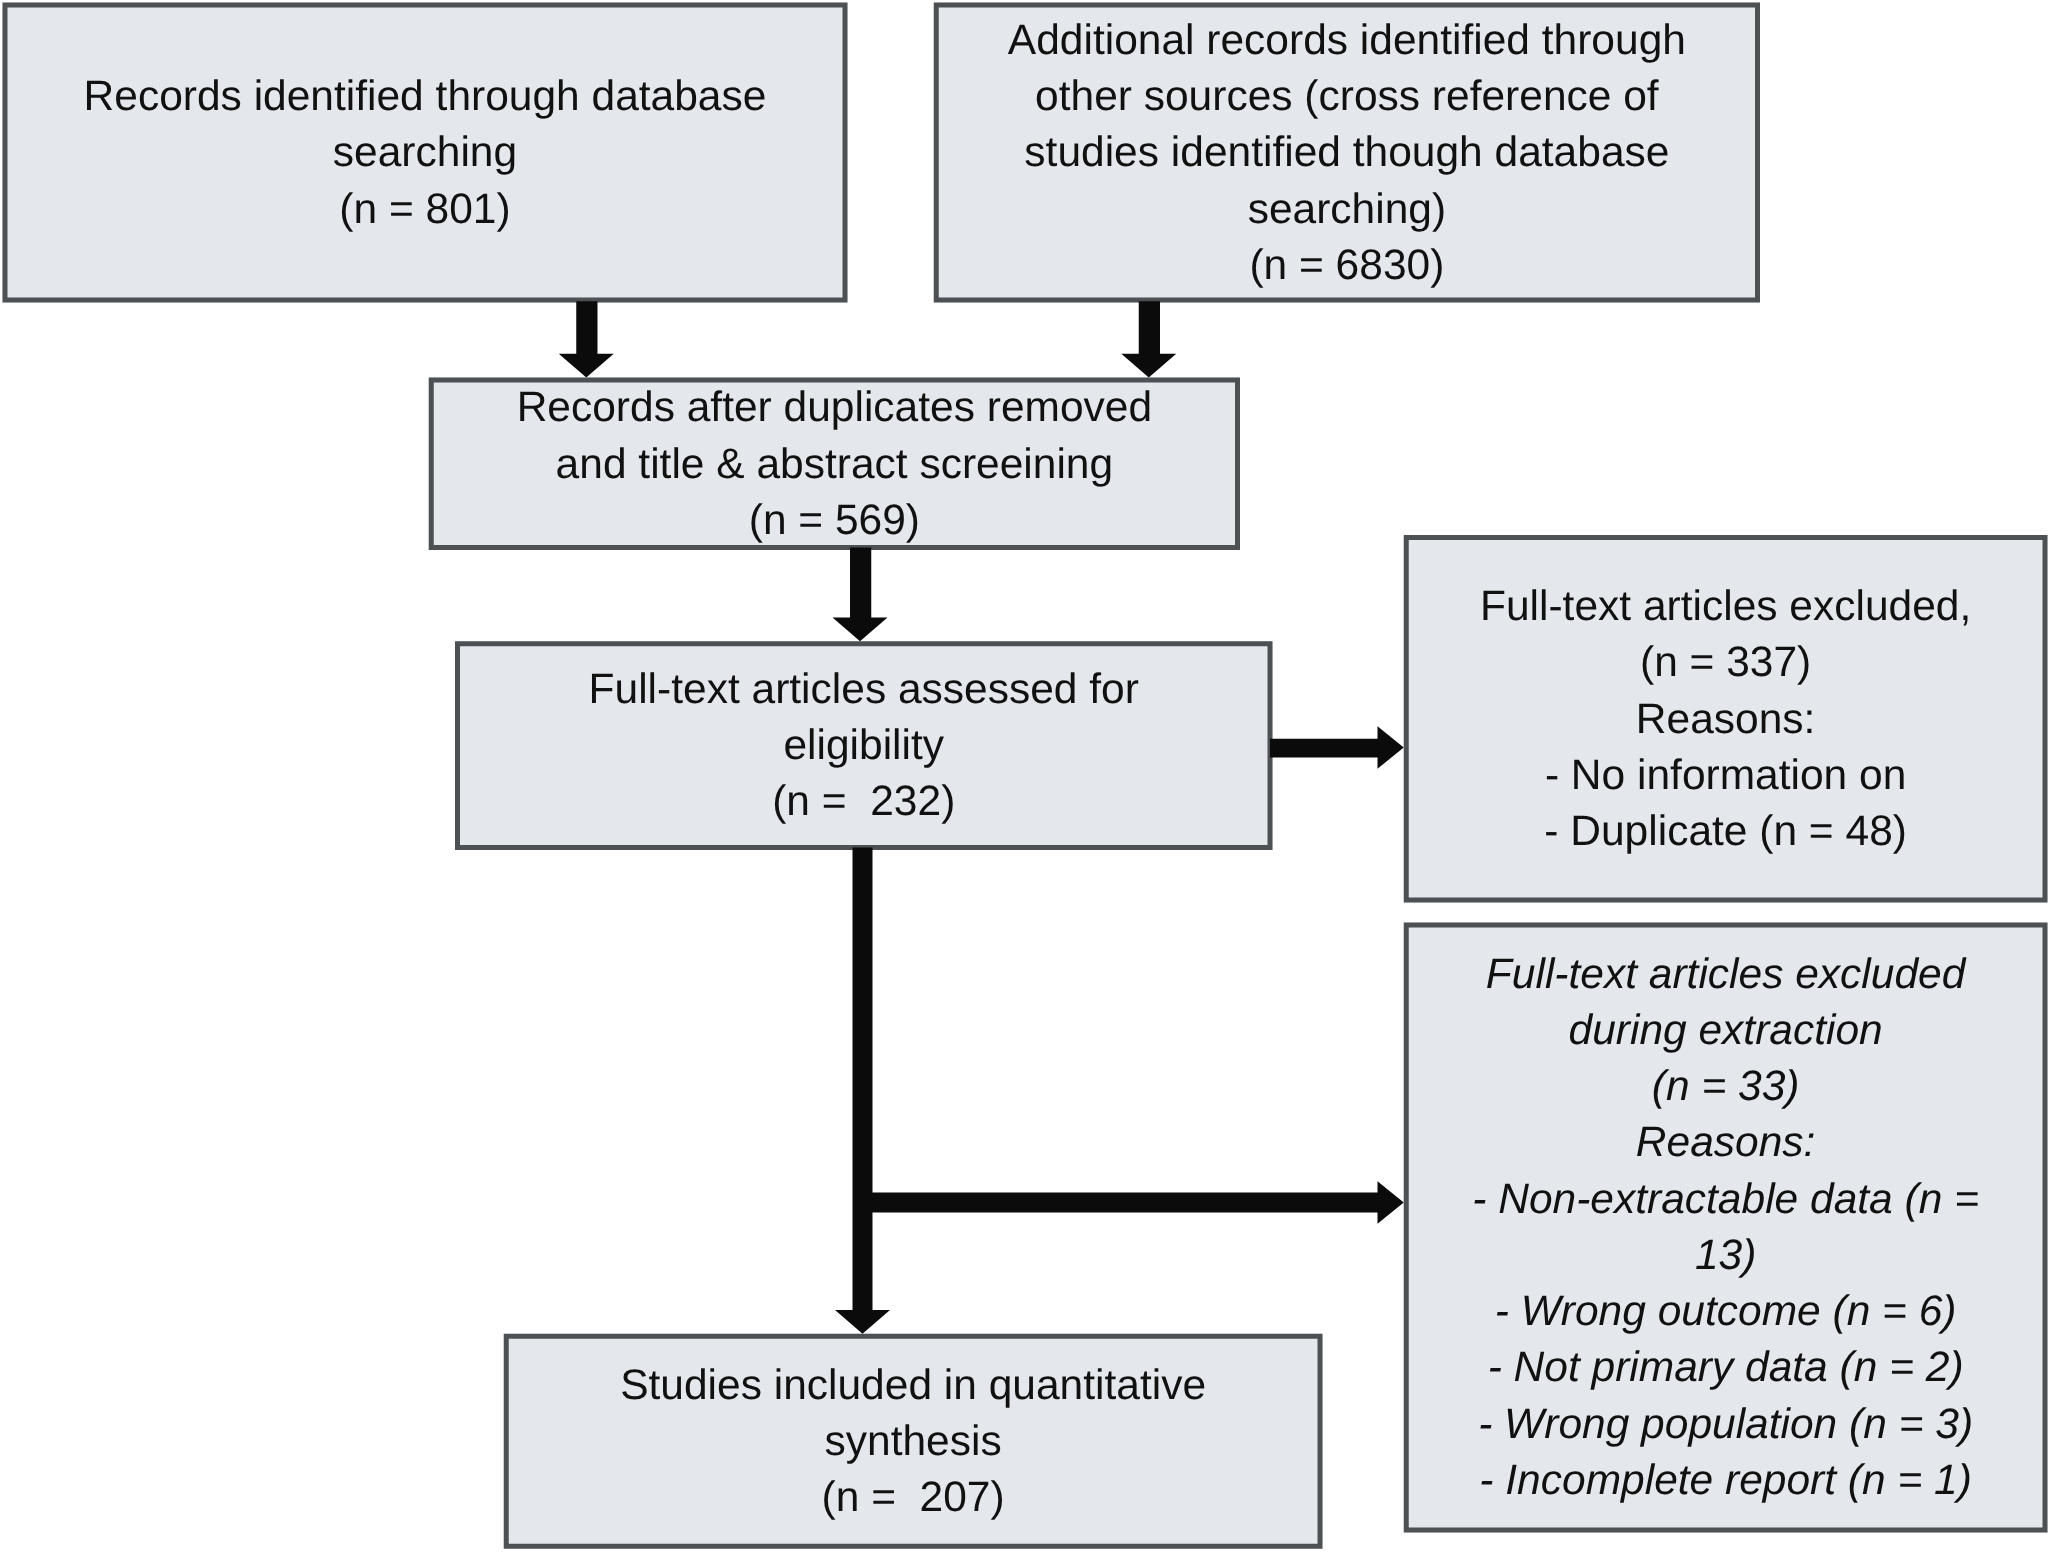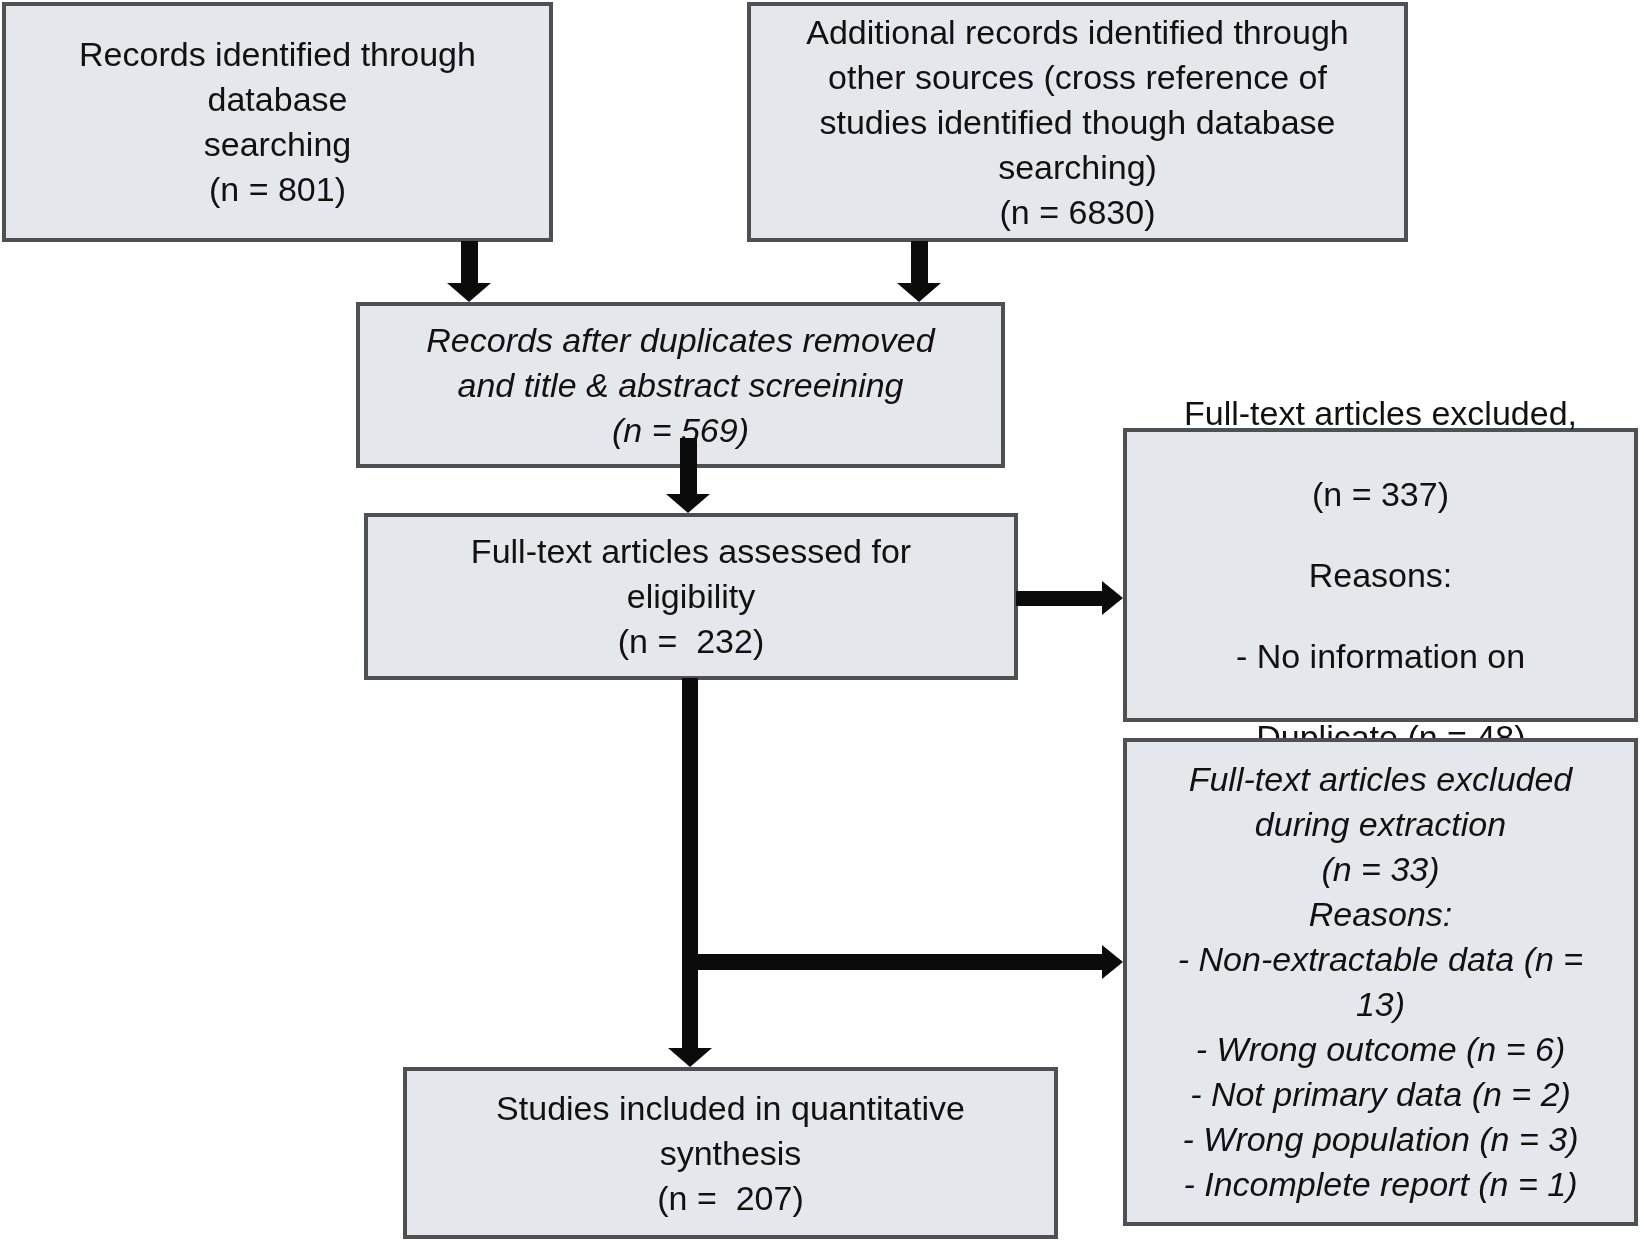--- a/index.html
+++ b/index.html
@@ -50,47 +50,47 @@
     border-top: 17px solid transparent;
     border-bottom: 17px solid transparent;
     border-left: 21px solid var(--arrow, #0b0b0b);
   }
 </style>
 </head>
 <body>
 
 <div id="canvas">
 
-  <div class="box" style="left:2px; top:2px; width:551px; height:240px;">
+  <div class="box" style="left:2px; top:2px; width:676px; height:240px;">
     <div class="line">Records identified through database</div>
     <div class="line">searching</div>
     <div class="line">(n = 801)</div>
   </div>
 
   <div class="box" style="left:747px; top:2px; width:661px; height:240px;">
     <div class="line">Additional records identified through</div>
     <div class="line">other sources (cross reference of</div>
     <div class="line">studies identified though database</div>
     <div class="line">searching)</div>
     <div class="line">(n = 6830)</div>
   </div>
 
-  <div class="box" style="left:356px; top:302px; width:649px; height:166px;font-style:italic;">
+  <div class="box" style="left:343px; top:302px; width:649px; height:138px;">
     <div class="line">Records after duplicates removed</div>
     <div class="line">and title &amp; abstract screeining</div>
     <div class="line">(n = 569)</div>
   </div>
 
   <div class="box" style="left:364px; top:513px; width:654px; height:167px;">
     <div class="line">Full-text articles assessed for</div>
     <div class="line">eligibility</div>
     <div class="line">(n =  232)</div>
   </div>
 
-  <div class="box" style="left:1123px; top:428px; width:515px; height:294px;gap:36px;">
+  <div class="box" style="left:1123px; top:428px; width:515px; height:294px;">
     <div class="line">Full-text articles excluded,</div>
     <div class="line">(n = 337)</div>
     <div class="line">Reasons:</div>
     <div class="line">- No information on</div>
     <div class="line">- Duplicate (n = 48)</div>
   </div>
 
   <div class="box" style="left:1123px; top:738px; width:515px; height:488px;font-style:italic;">
     <div class="line">Full-text articles excluded</div>
     <div class="line">during extraction</div>

